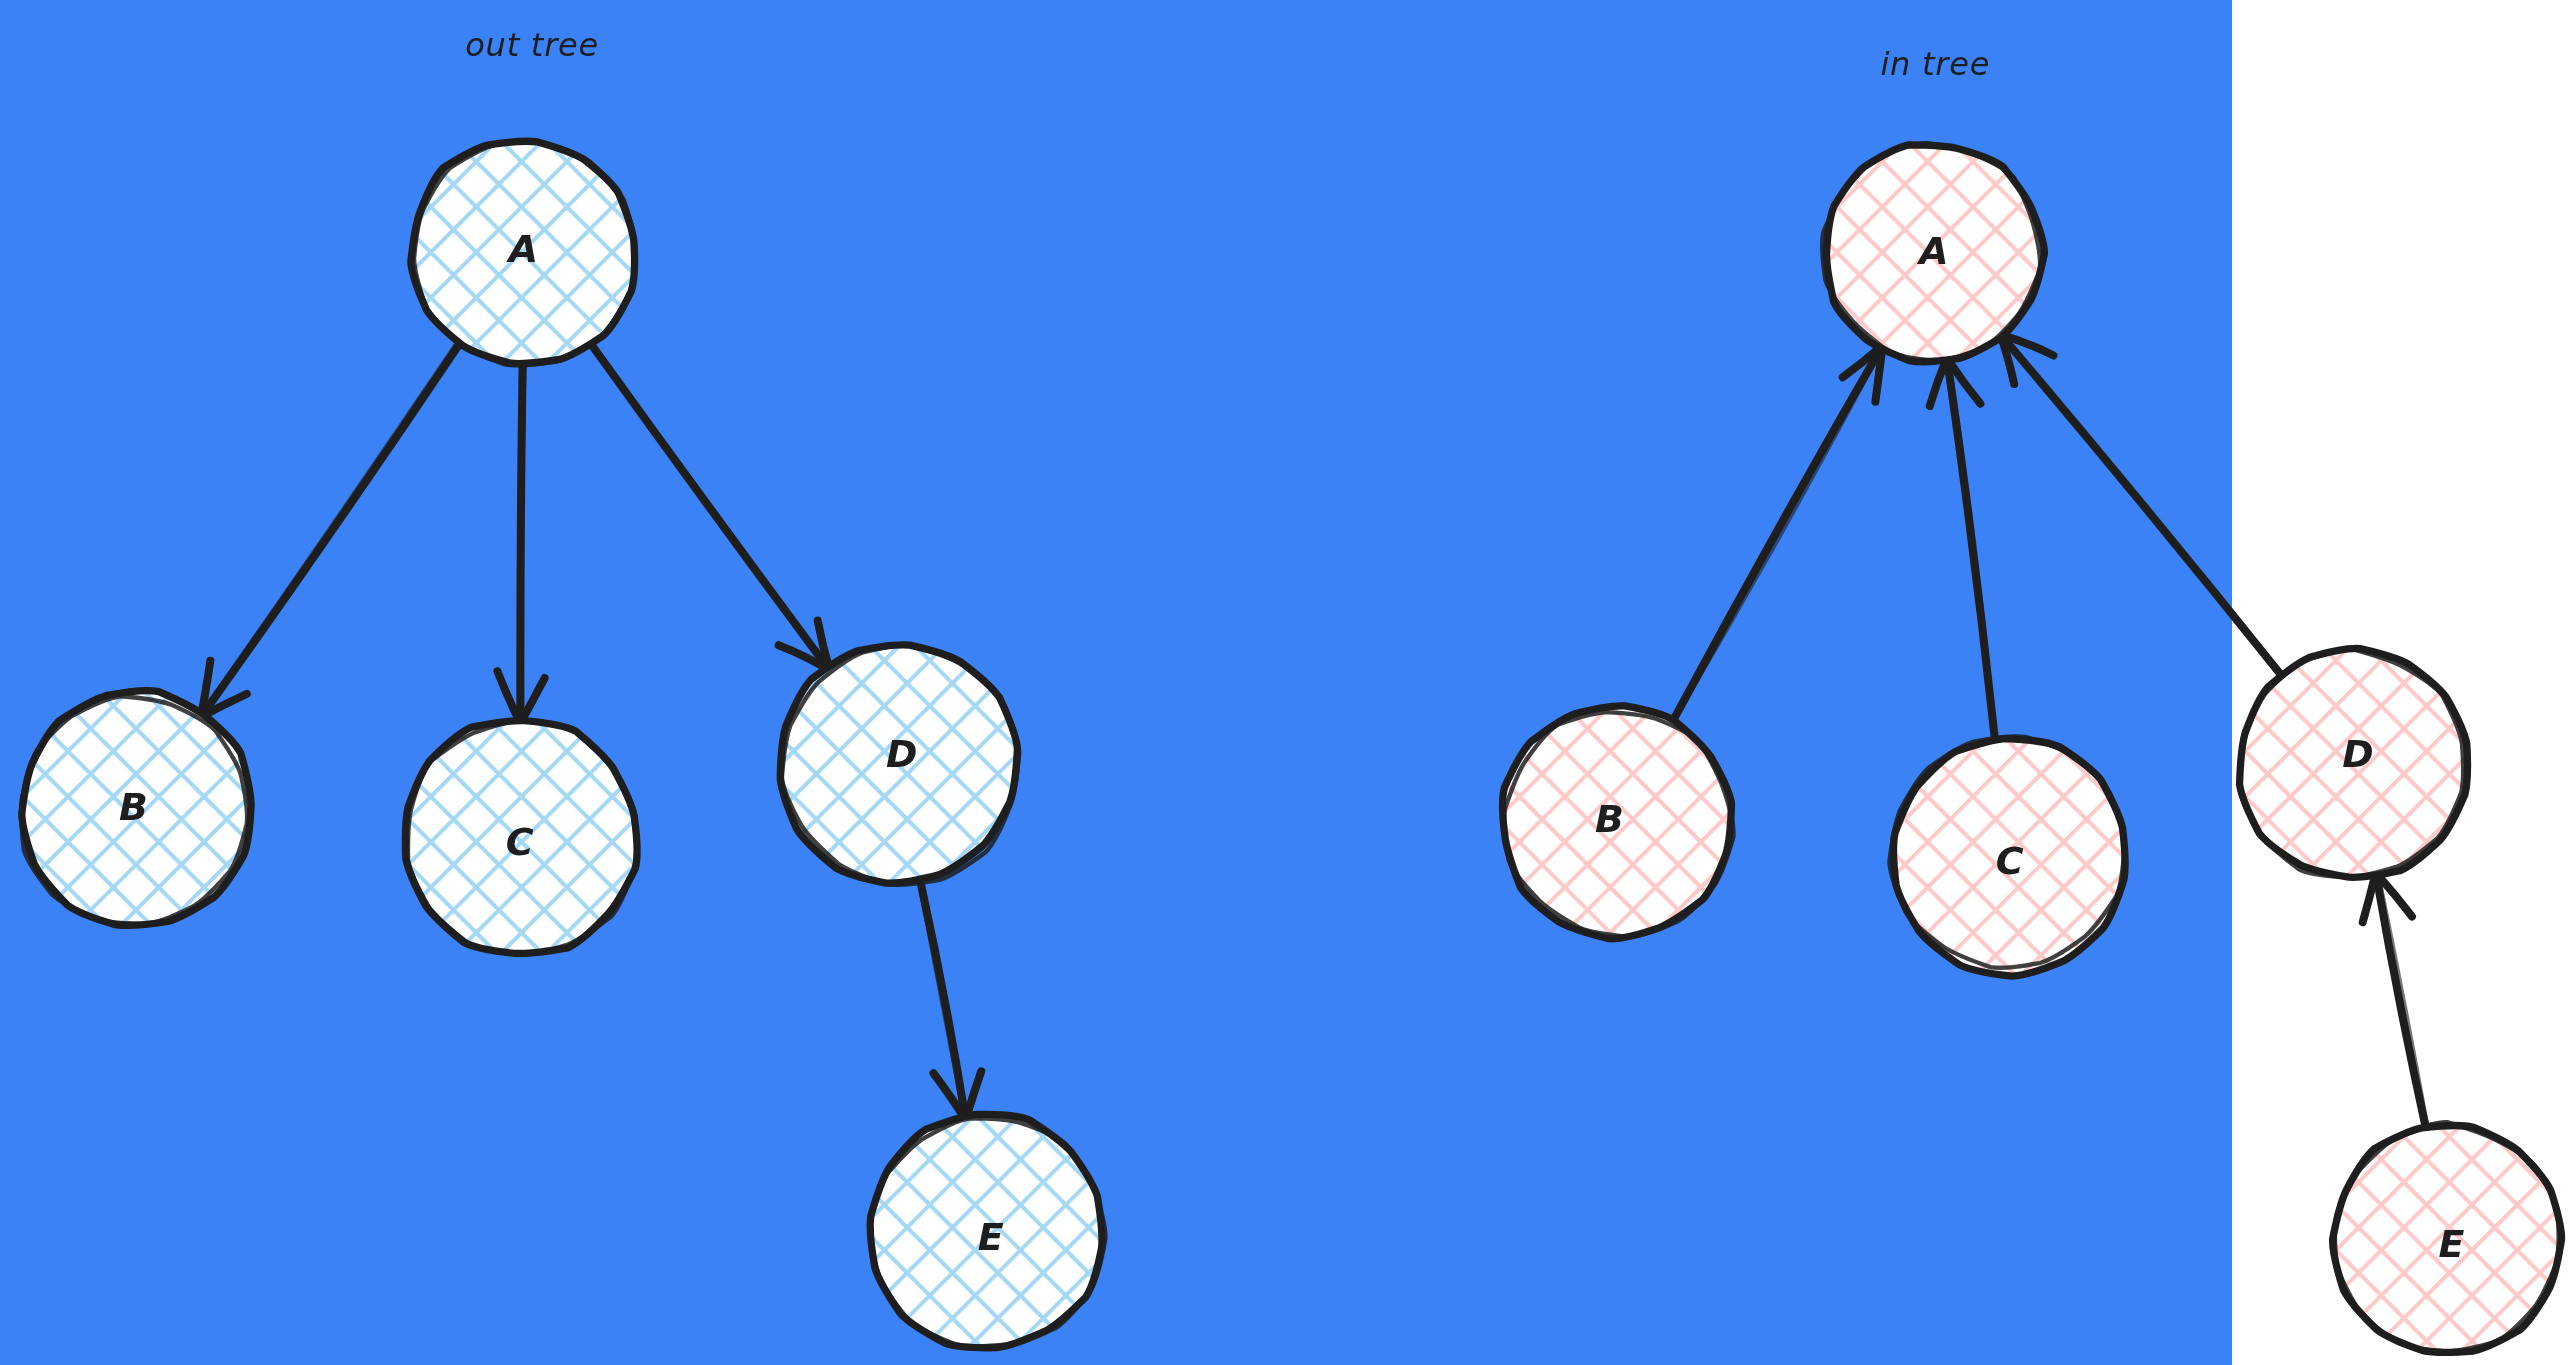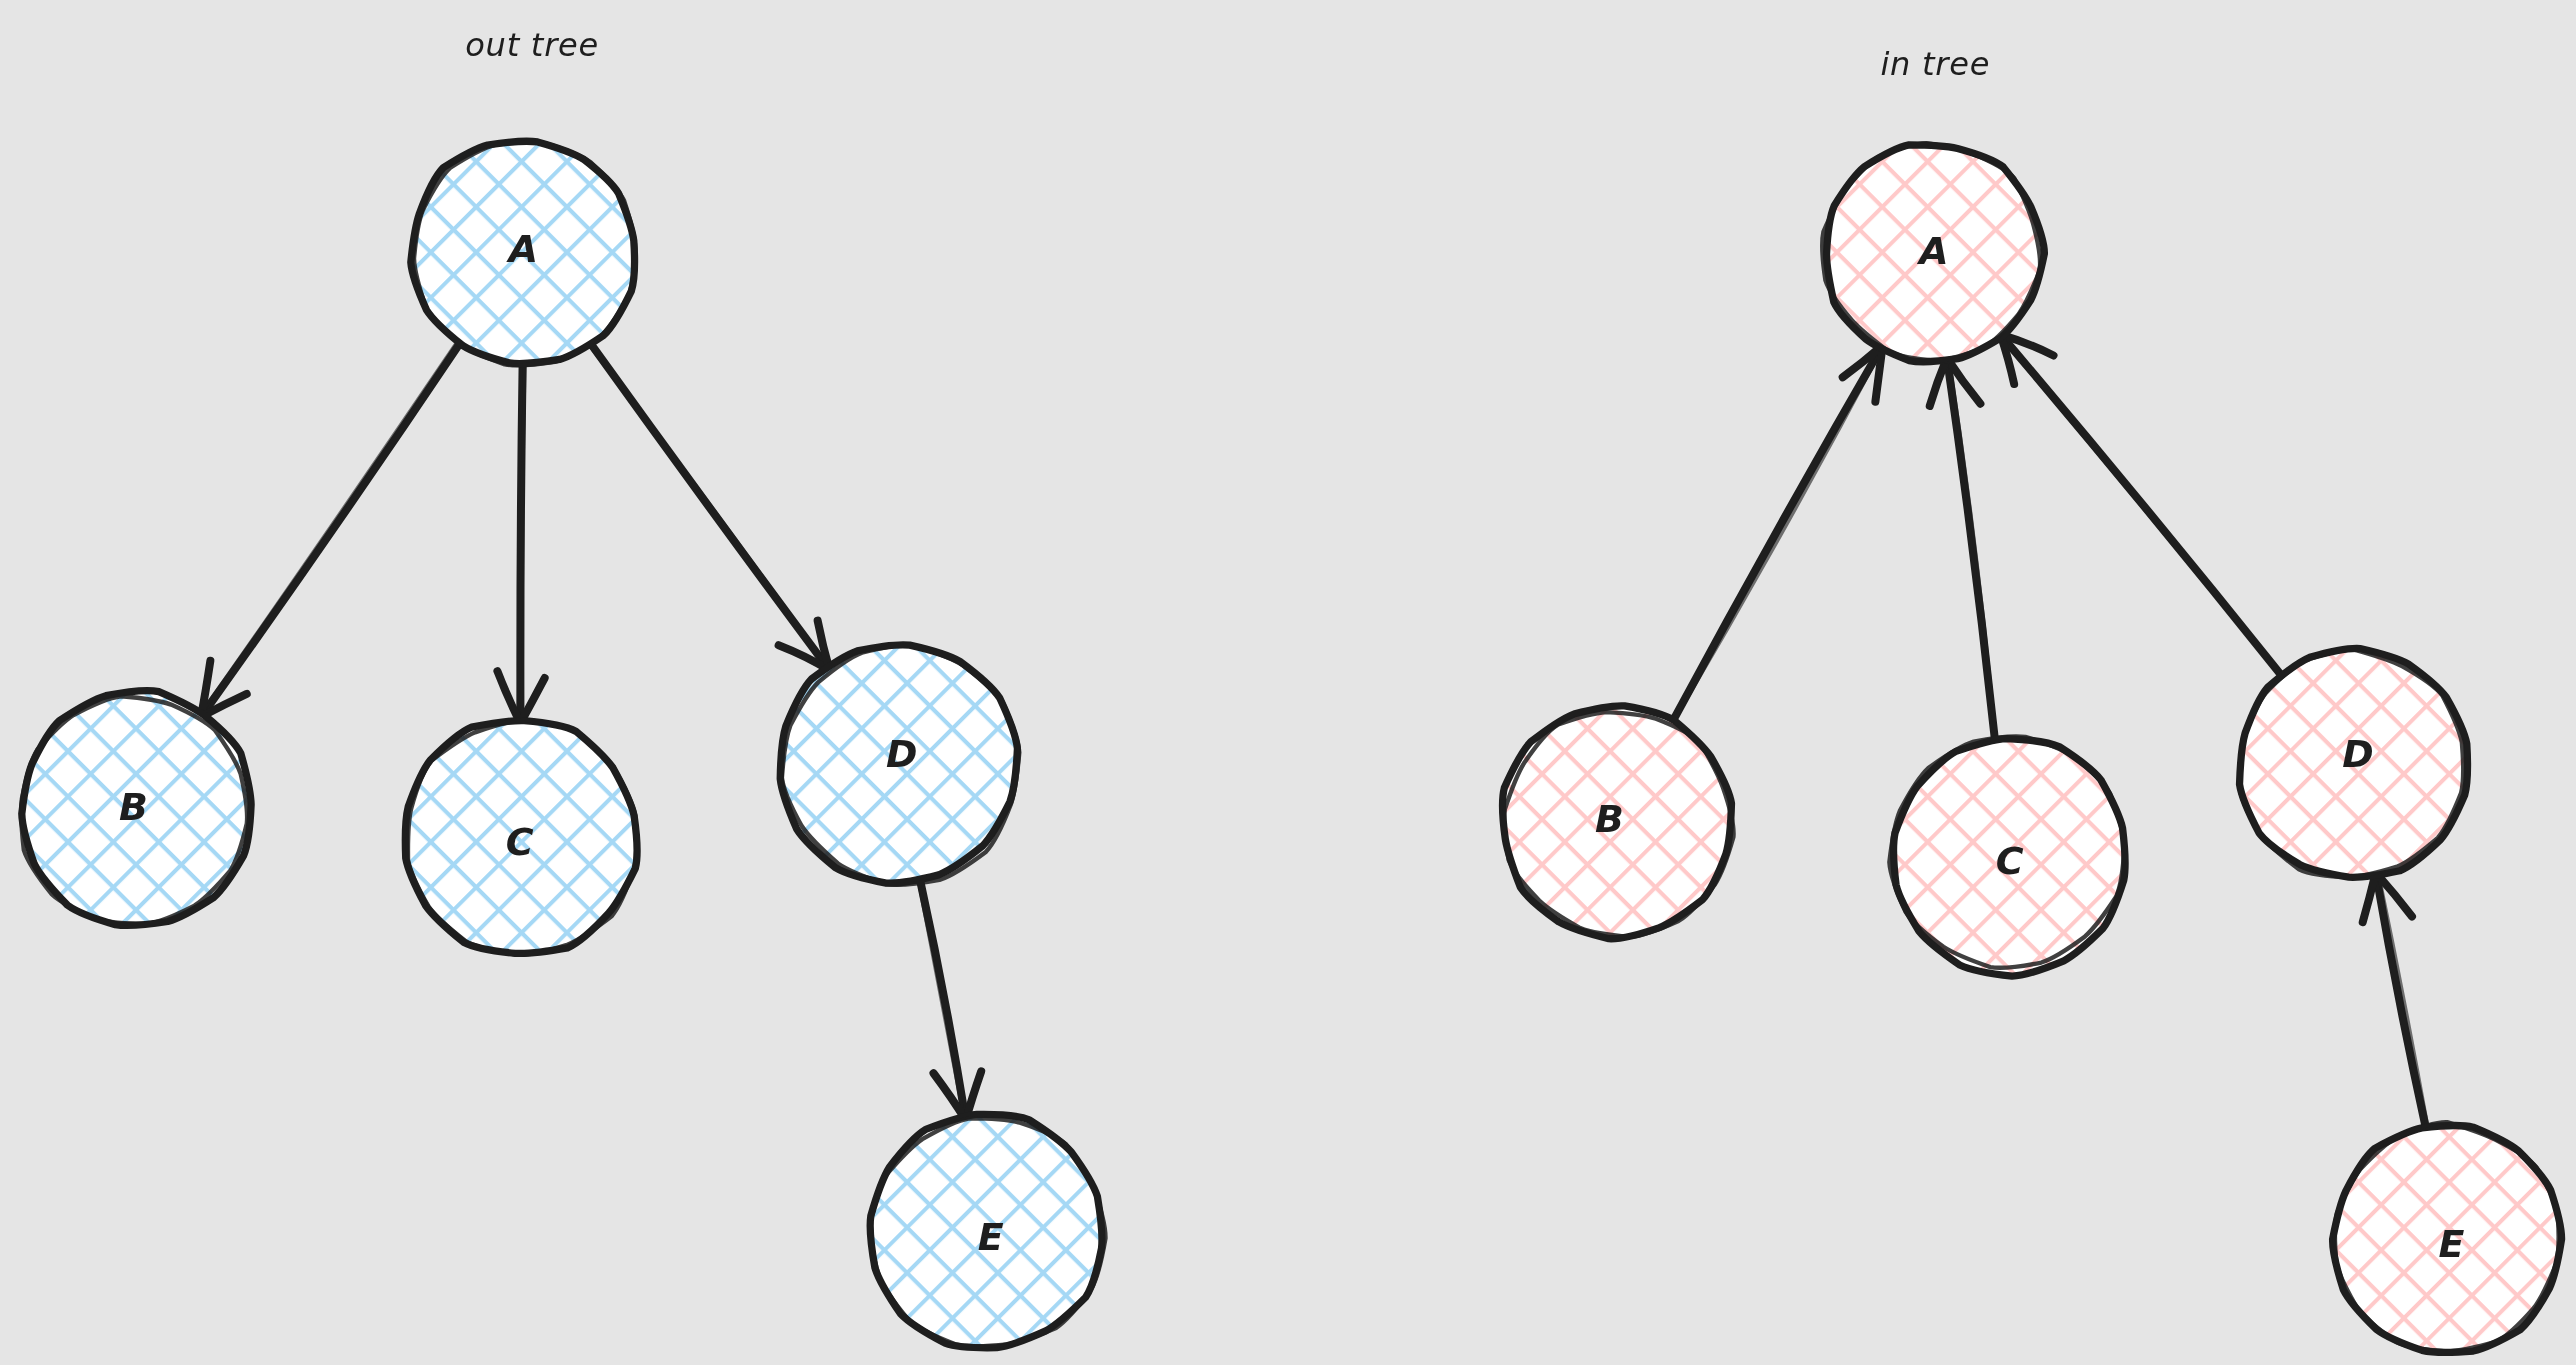--- a/index.html
+++ b/index.html
@@ -9,23 +9,23 @@
     background: #ffffff;
   }
   body {
     width: 2576px;
     height: 1366px;
     overflow: hidden;
     font-family: "DejaVu Sans", sans-serif;
   }
   #canvas-root {
     position: relative;
-    width: 2576px;
+    width: 2232px;
     height: 1366px;
-    background: #e5e5e5;
+    background: #3b82f6;
   }
   svg.diagram-layer {
     position: absolute;
     top: 0;
     left: 0;
     width: 2576px;
     height: 1366px;
     display: block;
   }
   .node-label-text,

